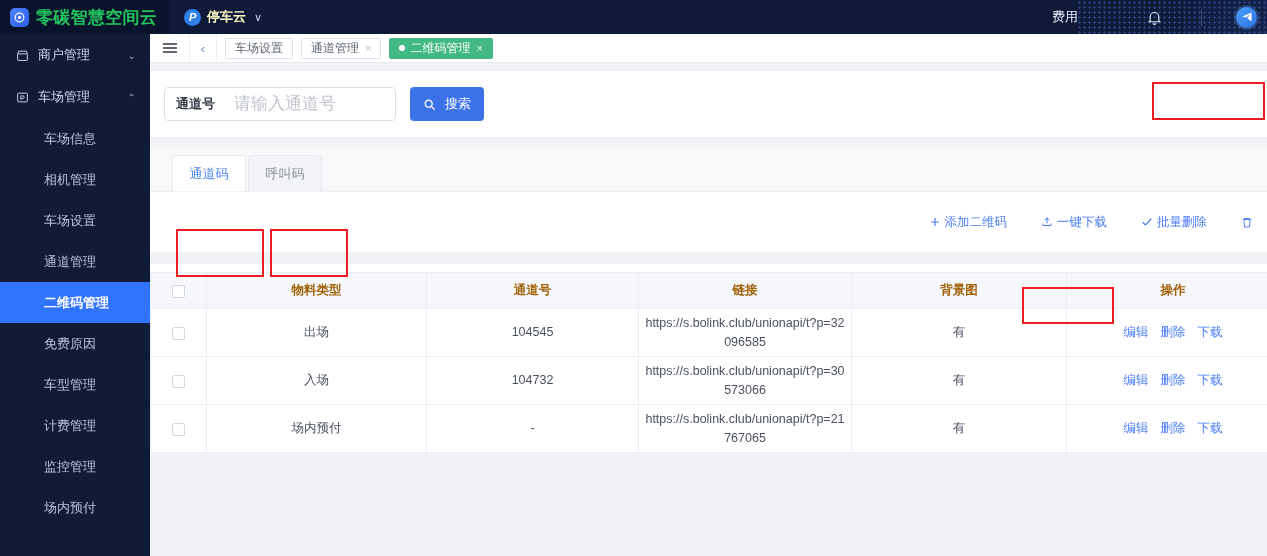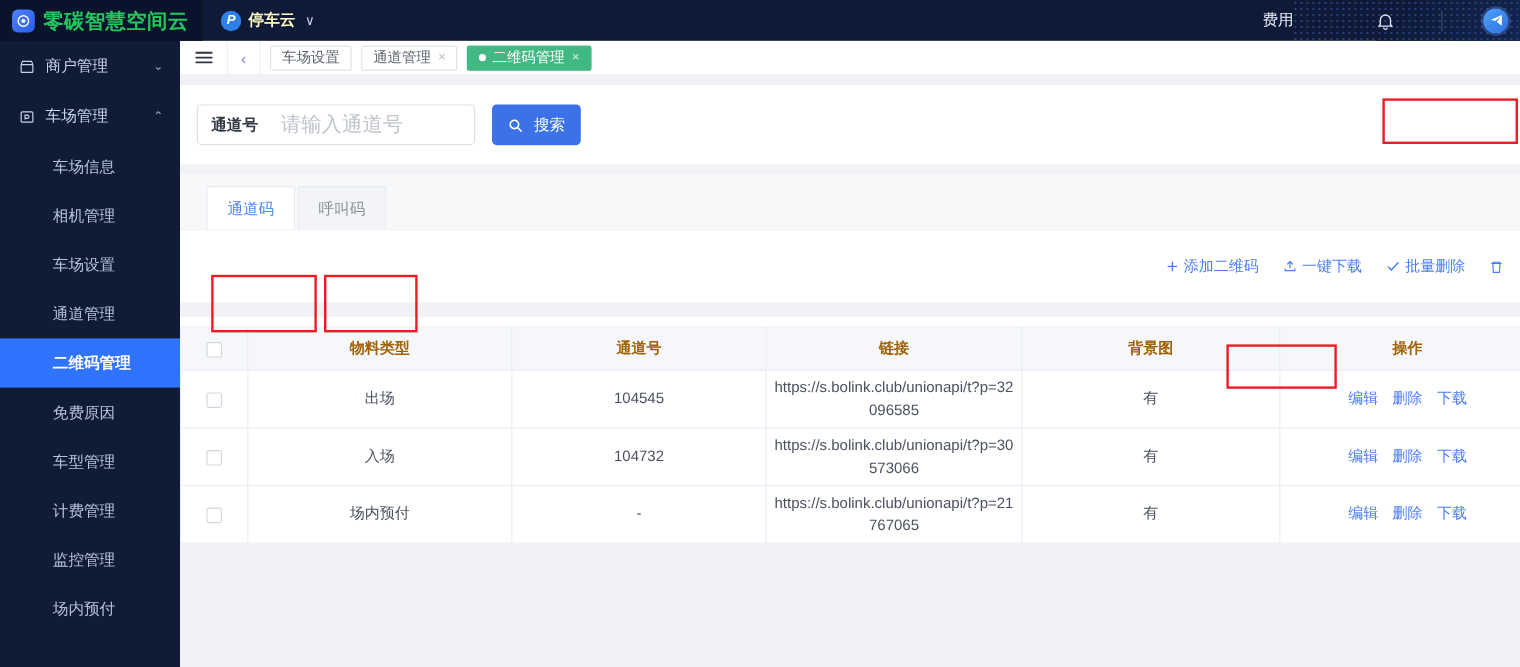--- a/index.html
+++ b/index.html
@@ -180,21 +180,21 @@
     height: 36px; min-width: 74px; padding: 0 16px;
     display: flex; align-items: center; justify-content: center;
     font-size: 13px; color: #8b9099; background: #f2f4f7;
     border: 1px solid #e6e9ee; border-bottom: none;
     border-radius: 3px 3px 0 0; cursor: pointer;
   }
   .subtab.active { background: #fff; color: #4a84f0; border-color: #e6e9ee; }
 
   .toolbar {
     height: 60px; background: #fff; display: flex; align-items: center;
-    justify-content: flex-end; padding-right: 0; gap: 0;
+    justify-content: flex-end; padding-right: 0; gap: 14px;
   }
   .tool-btn {
     display: flex; align-items: center; gap: 4px;
     color: #4a7cf5; font-size: 12.5px; padding: 6px 10px; cursor: pointer;
     white-space: nowrap;
   }
 
   .gap-strip { height: 12px; background: #f0f2f5; }
 
   .table-card { background: #fff; padding: 8px 0 0 0; }

